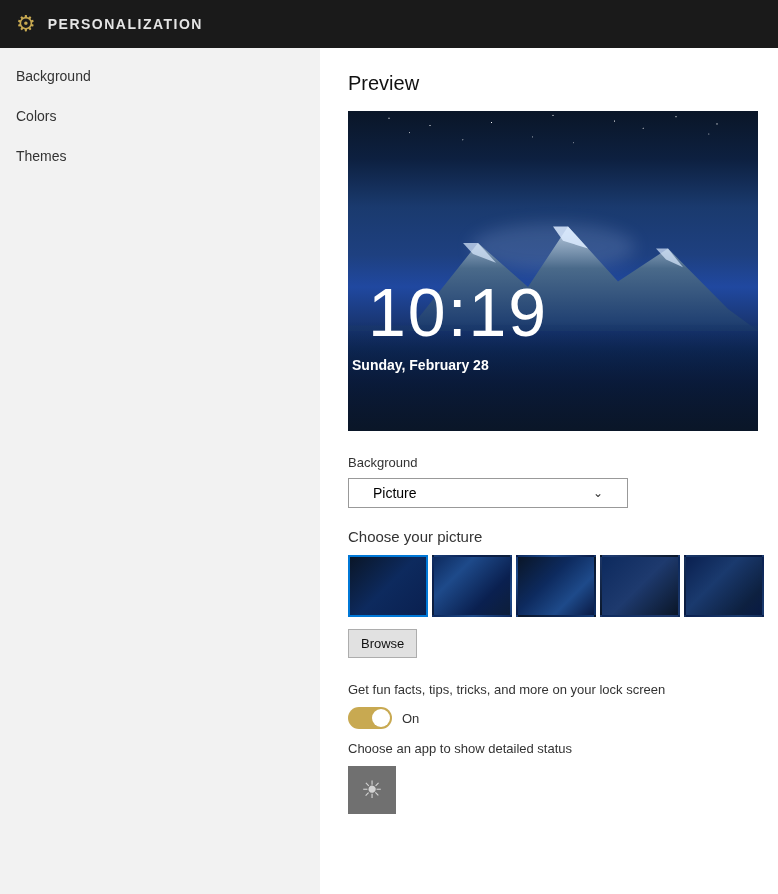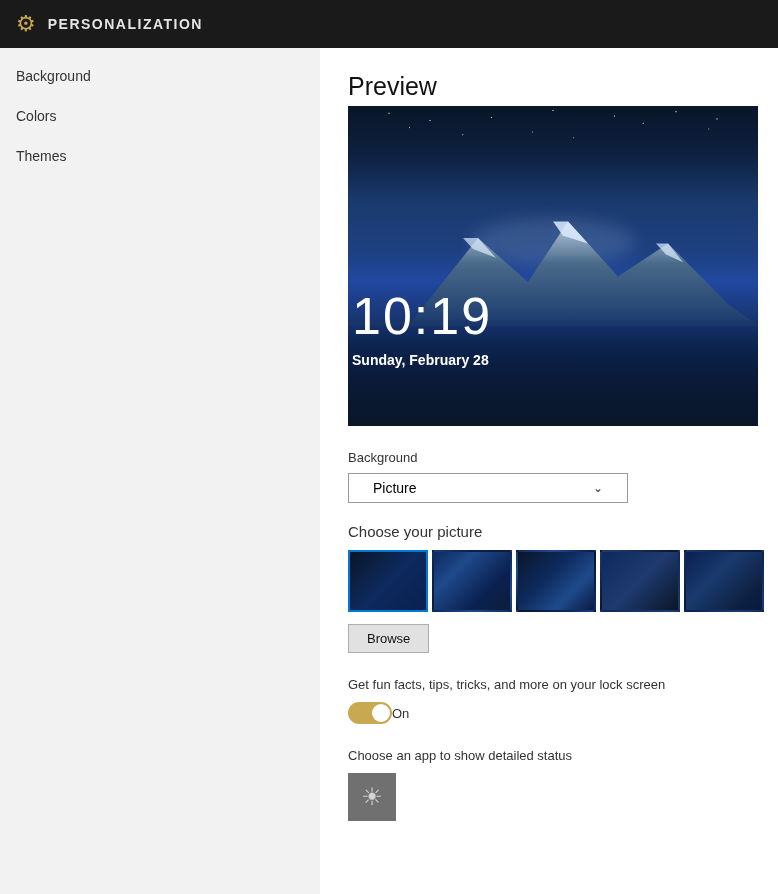--- a/index.html
+++ b/index.html
@@ -62,24 +62,24 @@
 
     
     .content {
       flex: 1;
       background: #ffffff;
       padding: 24px 28px;
       overflow-y: auto;
     }
 
     .section-title {
-      font-size: 25px;
+      font-size: 20px;
       font-weight: 300;
       color: #111;
-      margin-bottom: 5px;
+      margin-bottom: 16px;
     }
 
     
     .preview-container {
       width: 410px;
       height: 320px;
       position: relative;
       margin-bottom: 24px;
       overflow: hidden;
     }
@@ -118,23 +118,23 @@
         radial-gradient(1px 1px at 45% 18%, rgba(255,255,255,0.6) 0%, transparent 100%),
         radial-gradient(1px 1px at 72% 12%, rgba(255,255,255,0.8) 0%, transparent 100%),
         radial-gradient(1px 1px at 55% 22%, rgba(255,255,255,0.5) 0%, transparent 100%),
         radial-gradient(1px 1px at 28% 20%, rgba(255,255,255,0.7) 0%, transparent 100%),
         radial-gradient(1px 1px at 88% 16%, rgba(255,255,255,0.6) 0%, transparent 100%);
     }
 
     .preview-time {
       position: absolute;
       bottom: 80px;
-      left: 4px;
+      left: 20px;
       color: #ffffff;
-      font-size: 52px;
+      font-size: 68px;
       font-weight: 200;
       letter-spacing: 2px;
     }
 
     .preview-date {
       position: absolute;
       bottom: 58px;
       left: 4px;
       color: #ffffff;
       font-size: 14px;
@@ -194,38 +194,39 @@
 
     .thumb-1 { background: linear-gradient(135deg, #0a1628 0%, #0d2a5e 50%, #0a2050 100%); }
     .thumb-2 { background: linear-gradient(135deg, #0d2a5e 0%, #1e4a8a 30%, #0a2050 70%, #0d1e3a 100%); }
     .thumb-3 { background: linear-gradient(135deg, #0a1628 0%, #0d2a5e 40%, #1e4a8a 70%, #0a1a44 100%); }
     .thumb-4 { background: linear-gradient(135deg, #0d2a5e 0%, #1e3a6e 50%, #0a1628 100%); }
     .thumb-5 { background: linear-gradient(135deg, #0a2050 0%, #1a3a6e 40%, #0d2040 80%, #081a44 100%); }
 
     .browse-btn {
       border: 1px solid #adadad;
       background: #e1e1e1;
-      padding: 6px 18px;
+      padding: 6px 12px;
       font-size: 13px;
       cursor: pointer;
       margin-bottom: 24px;
       color: #111;
     }
 
     
     .toggle-label {
       font-size: 13px;
       color: #333;
       margin-bottom: 10px;
     }
 
     .toggle-row {
       display: flex;
       align-items: center;
-      margin-bottom: 24px;
+      gap: 10px;
+      margin-bottom: 12px;
     }
 
     .toggle-switch {
       width: 44px;
       height: 22px;
       background: #c8a951;
       border-radius: 11px;
       position: relative;
       cursor: pointer;
       flex-shrink: 0;

